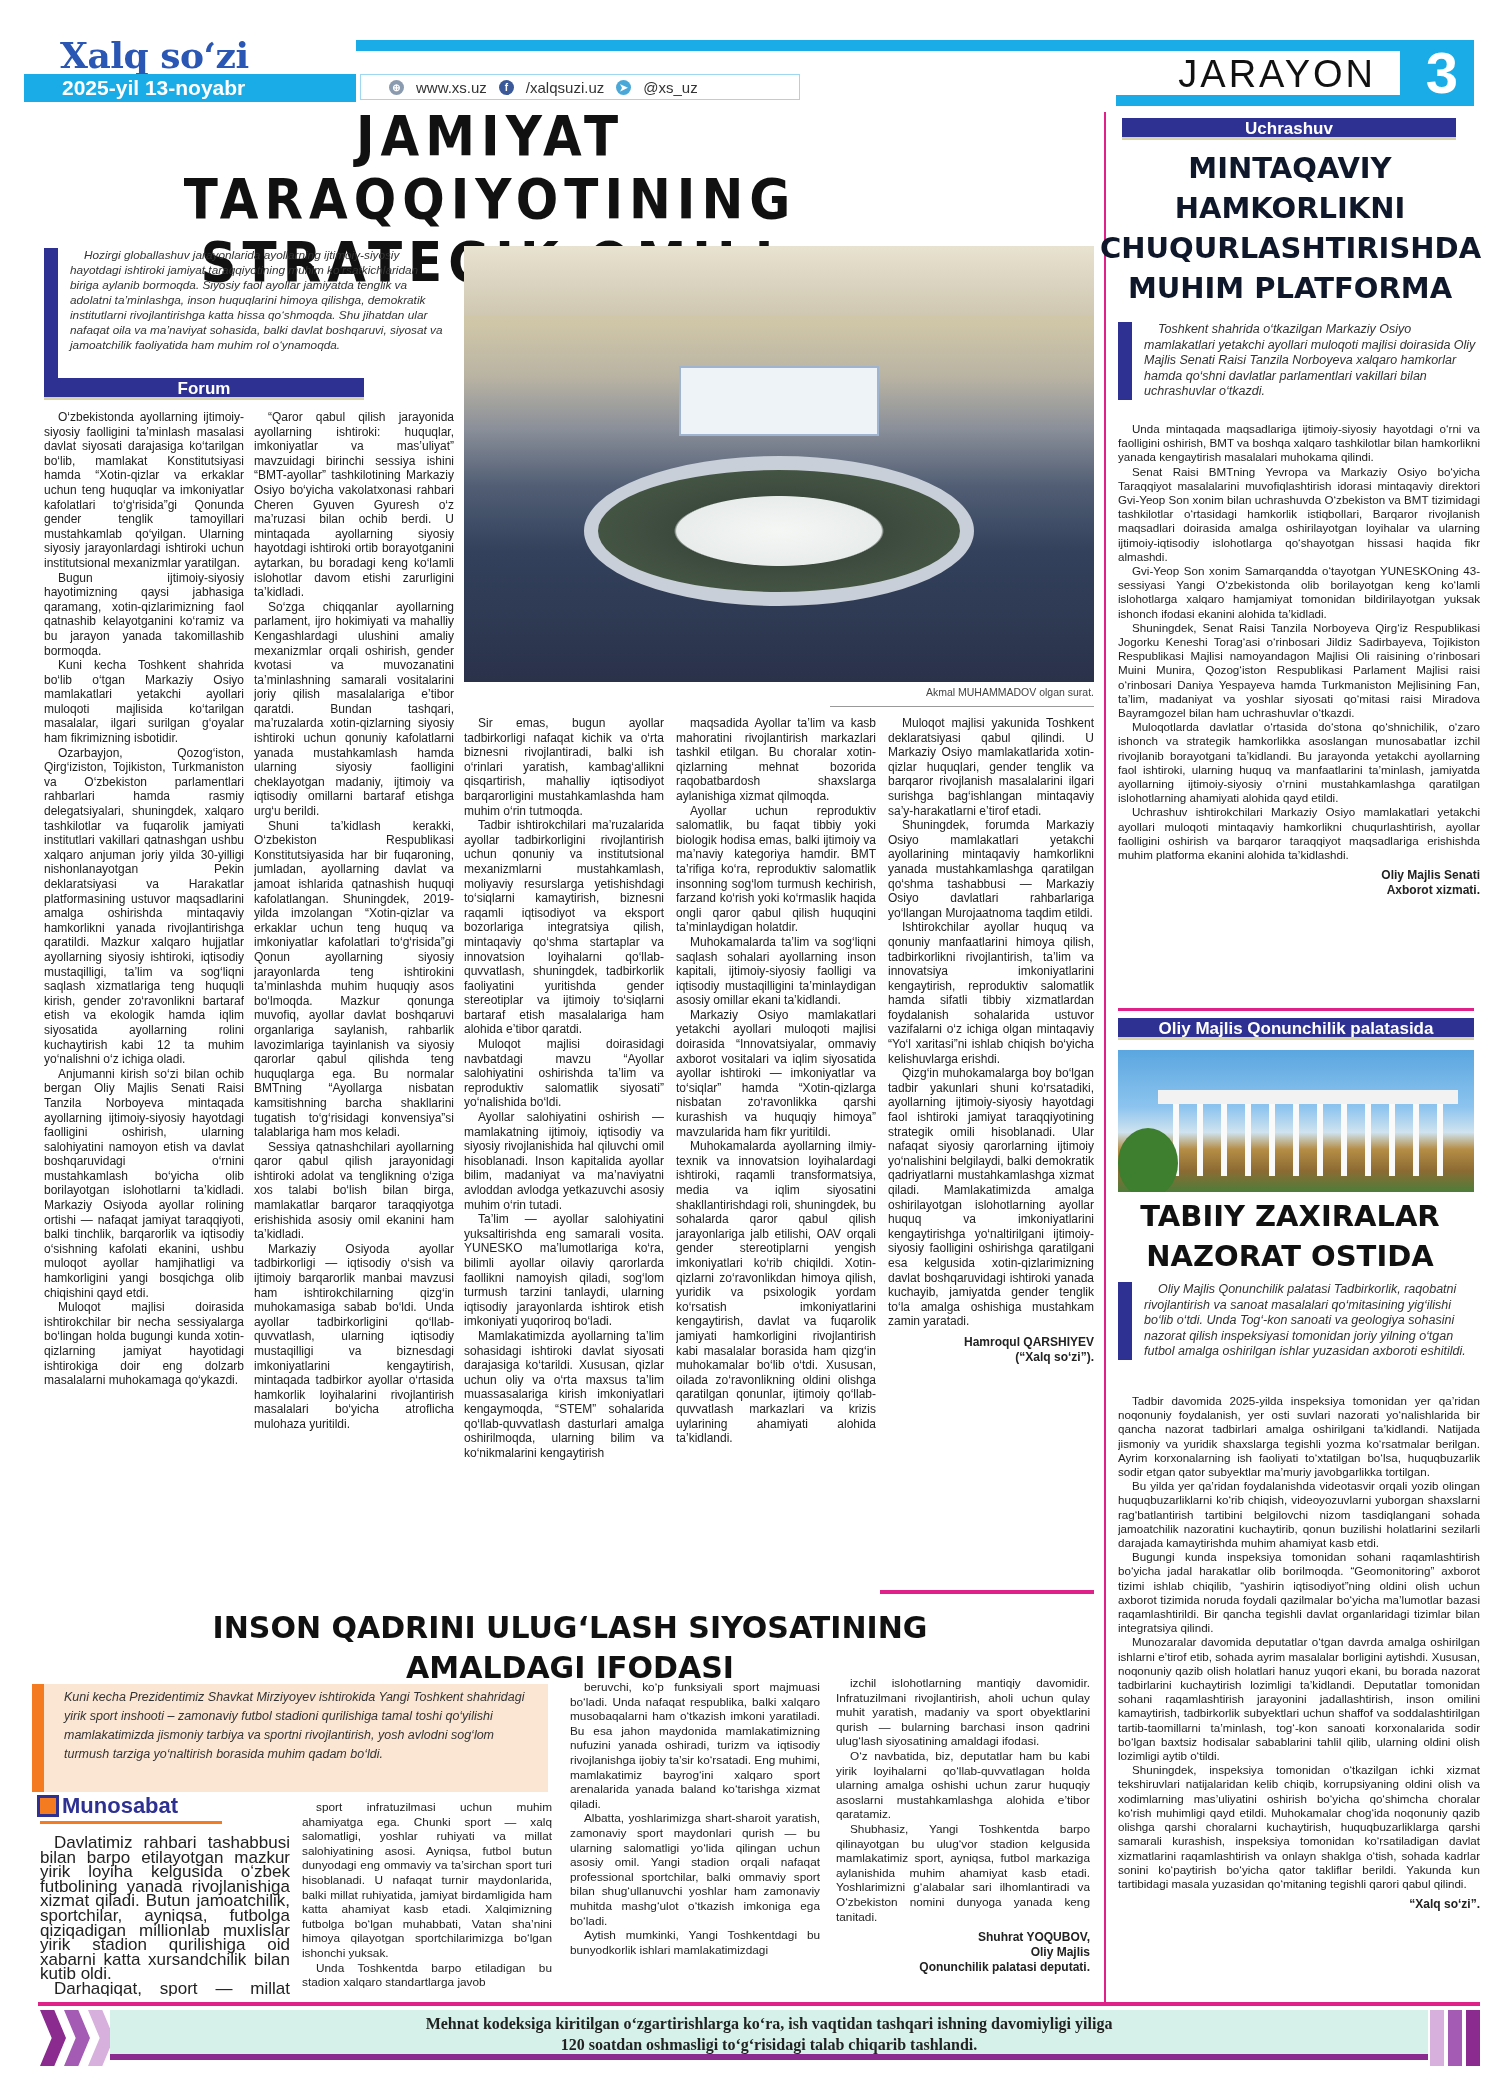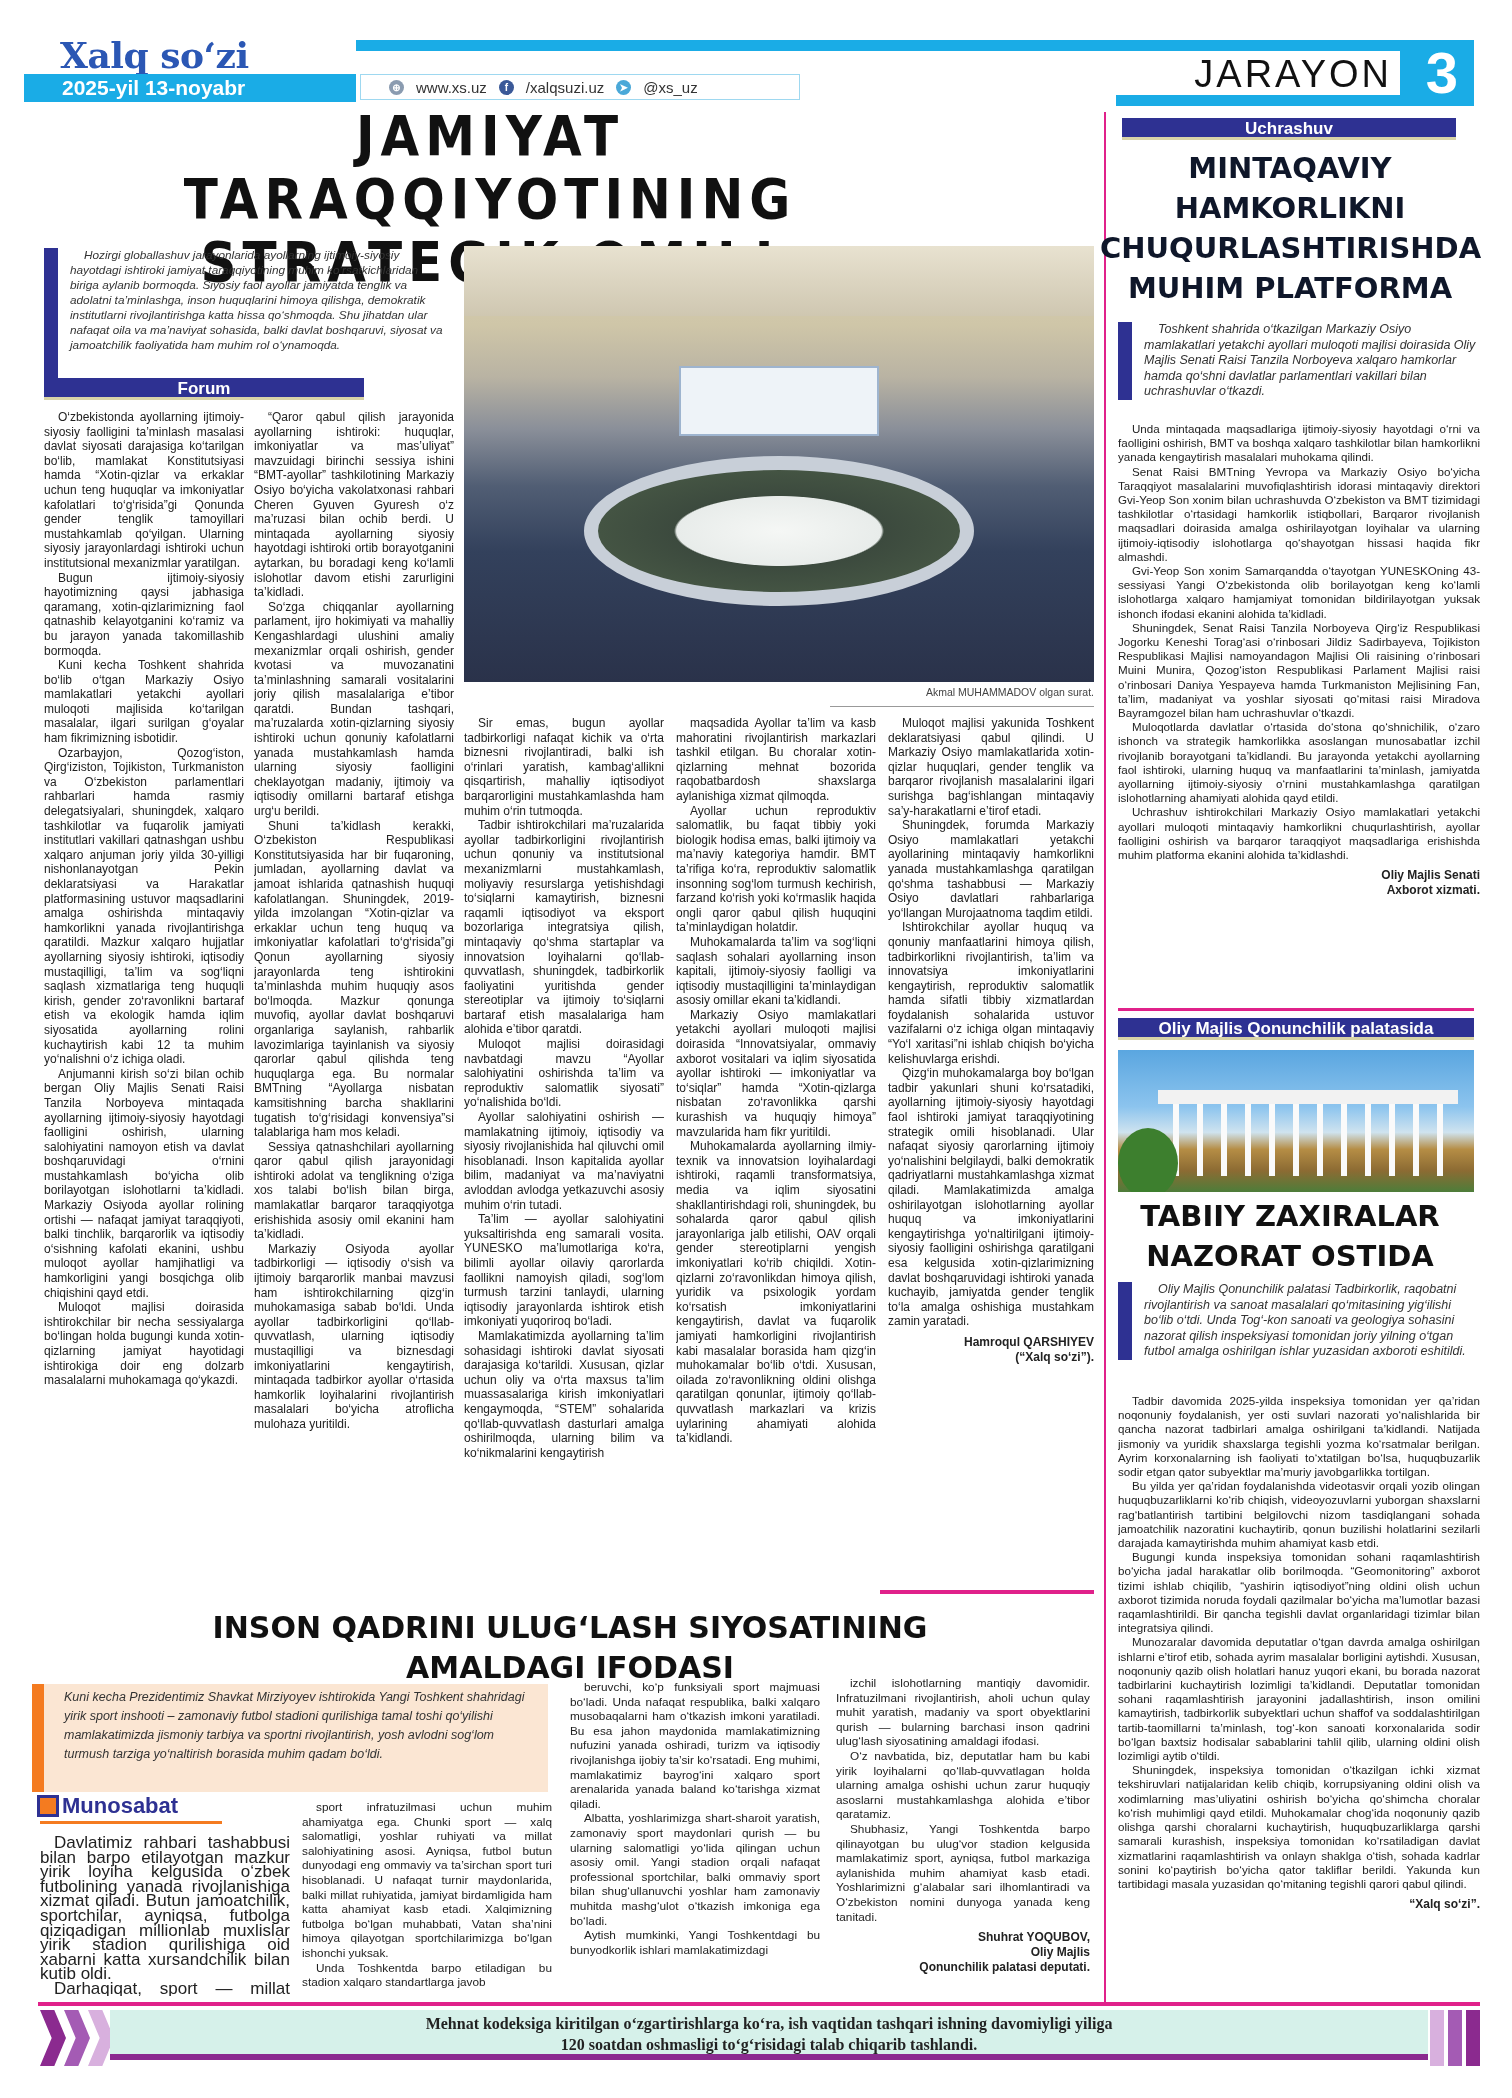--- a/index.html
+++ b/index.html
@@ -8,21 +8,21 @@
   
   .logo { left: 60px; top: 34px; font-family: "DejaVu Serif", serif; font-weight: bold; font-size: 36px; color: #2b57b4; letter-spacing: -0.5px; }
   .date-bar { left: 24px; top: 74px; width: 332px; height: 28px; background: #1aace6; color: #fff; font-weight: bold; font-size: 21px; padding-left: 38px; line-height: 28px; }
   .top-rule { left: 356px; top: 40px; width: 760px; height: 11px; background: #1aace6; }
   .links { left: 360px; top: 74px; width: 440px; height: 26px; border: 1px solid #9ed8f0; display: flex; align-items: center; gap: 12px; padding-left: 28px; font-size: 15px; color: #333; }
   .links .ic { display: inline-block; width: 15px; height: 15px; border-radius: 50%; color: #fff; font-size: 10px; text-align: center; line-height: 15px; font-weight: bold; }
   .ic.globe { background: #8a9bb0; }
   .ic.fb { background: #3b5998; }
   .ic.tg { background: #4aa8d8; }
   .section-box { left: 1116px; top: 40px; width: 358px; height: 66px; background: #1aace6; }
-  .section-box .inner { position: absolute; left: 0; top: 11px; width: 284px; height: 44px; background: #fff; font-size: 38px; letter-spacing: 3px; text-align: right; padding-right: 8px; line-height: 46px; color: #111; }
+  .section-box .inner { position: absolute; left: 0; top: 11px; width: 284px; height: 44px; background: #fff; font-size: 38px; letter-spacing: 3px; text-align: right; padding-right: 24px; line-height: 46px; color: #111; }
   .section-box .num { position: absolute; right: 16px; top: 0; font-size: 58px; font-weight: bold; color: #fff; line-height: 66px; }
   
   .main-head { left: 140px; top: 115px; width: 700px; text-align: center; font-family: "DejaVu Sans", sans-serif; font-weight: bold; font-size: 50px; line-height: 56px; letter-spacing: 6px; transform: scaleY(1.12); color: #111; }
   .lead { left: 44px; top: 248px; width: 400px; height: 130px; border-left: 14px solid #2e3192; padding: 0 0 0 12px; font-size: 11.8px; line-height: 15px; font-style: italic; color: #333; text-indent: 14px; }
   .rubric { height: 22px; background: #2e3192; color: #fff; font-weight: bold; font-size: 17px; text-align: center; line-height: 22px; border-bottom: 3px solid #d8d3a8; }
   .forum { left: 44px; top: 378px; width: 320px; }
   .photo1 { left: 464px; top: 246px; width: 630px; height: 436px; background: linear-gradient(180deg,#d9cfb5 0%,#cfc6a8 18%,#b9b3a3 30%,#8a8f99 42%,#515e74 55%,#33415c 70%,#2a324a 100%); overflow: hidden; }
   .photo1 .ceil { position:absolute; left:0; top:0; width:100%; height:70px; background: linear-gradient(180deg,#e8e2d0,#cfc7b1); }
   .photo1 .screen { position:absolute; left:215px; top:120px; width:200px; height:70px; background:#eef3f8; border:2px solid #9eb4cf; }
   .photo1 .table { position:absolute; left:120px; top:210px; width:390px; height:150px; border-radius:50%; border:14px solid #c8cfd8; background: radial-gradient(ellipse at center,#f5f7f5 0%,#e8ecea 40%,#3c4a3e 41%,#445443 70%,#3c4a3e 100%); }

